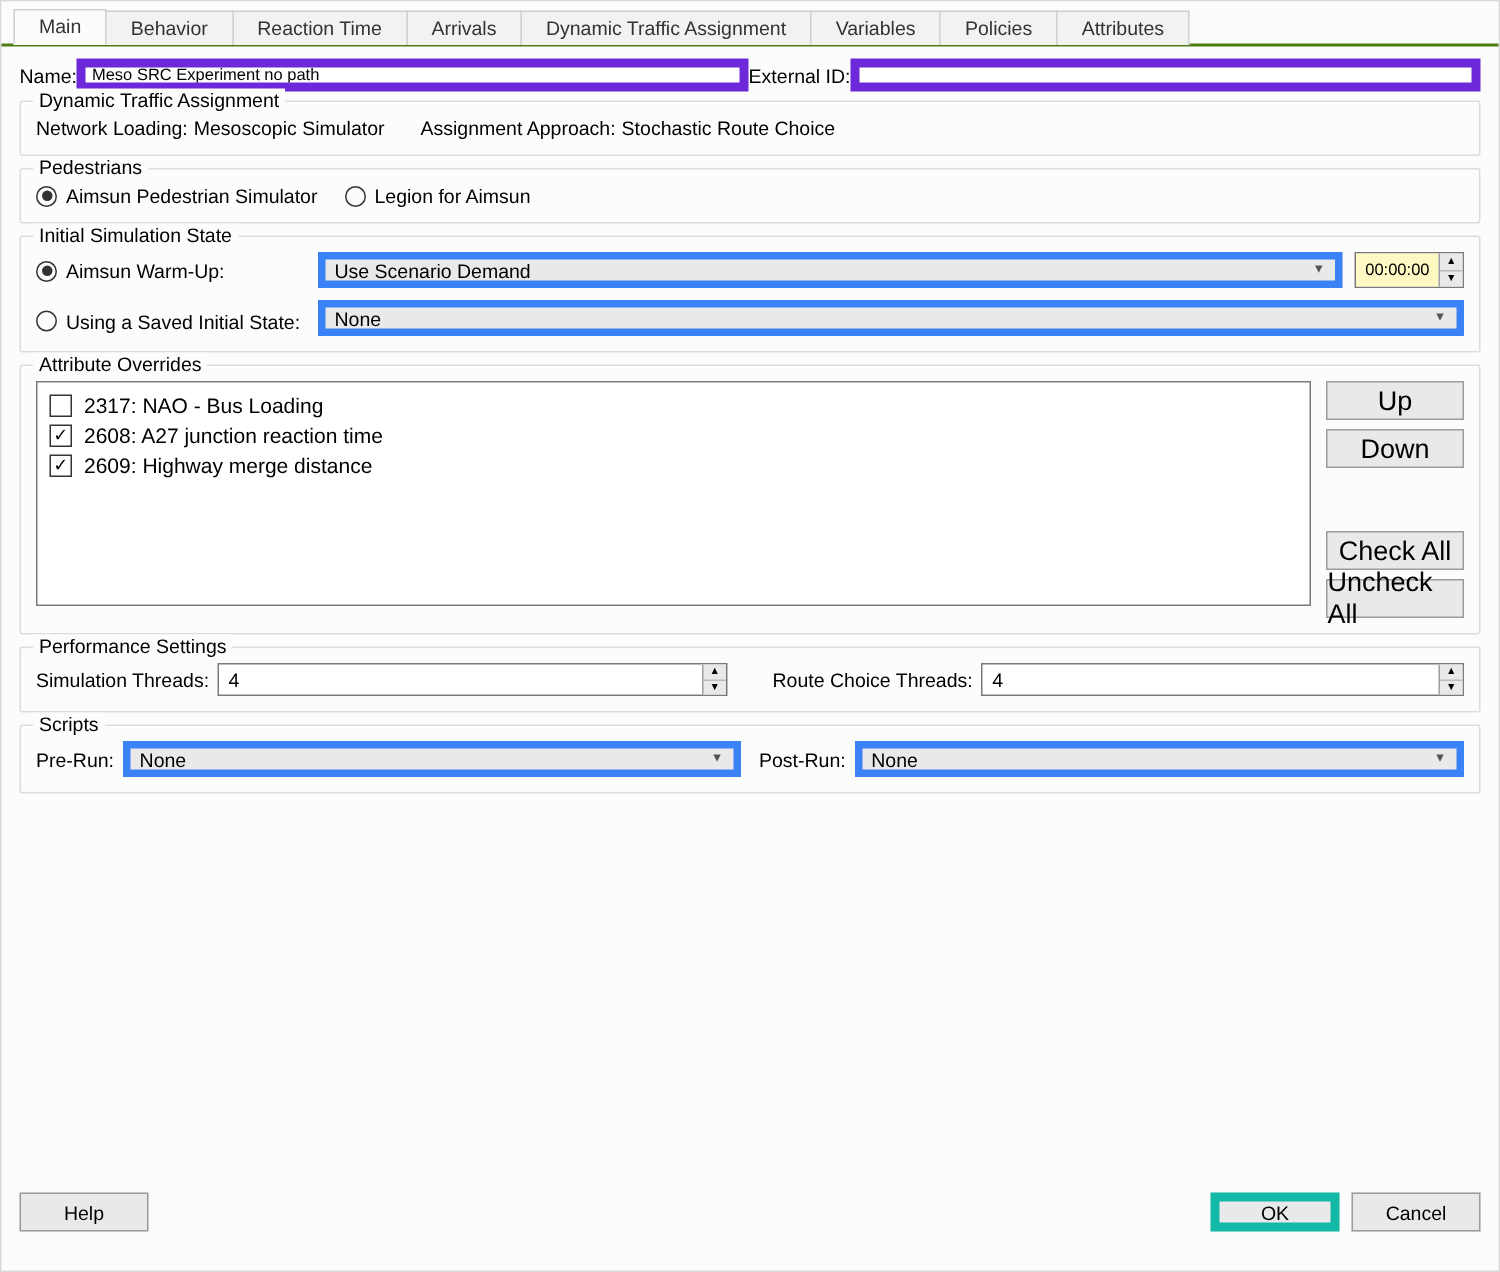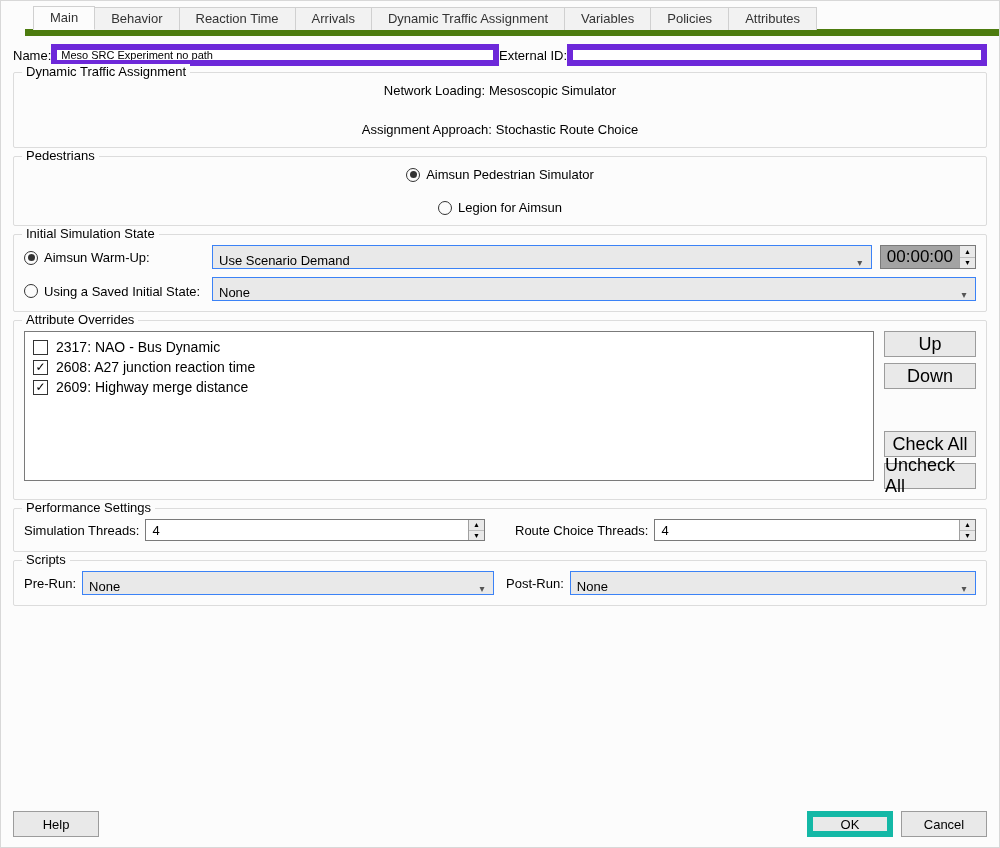--- a/index.html
+++ b/index.html
@@ -20,23 +20,22 @@
     height: 848px;
     background: #fcfcfc;
     border: 1px solid #d8d8d8;
     position: relative;
   }
   
   .tabbar {
     display: flex;
     align-items: flex-end;
     padding: 4px 8px 0 8px;
-    border-bottom: 7px solid #4d7c0f;
+    border-bottom: 2px solid #4d7c0f;
     background: #fcfcfc;
-    margin-left: 24px;
   }
   .tab {
     padding: 3px 16px 4px 16px;
     background: #f2f2f2;
     border: 1px solid #d0d0d0;
     border-bottom: none;
     margin-right: -1px;
     color: #333;
     cursor: default;
     position: relative;
@@ -78,21 +77,21 @@
     position: relative;
   }
   .gbox-title {
     position: absolute;
     top: -9px;
     left: 8px;
     background: #fcfcfc;
     padding: 0 4px;
     font-size: 13px;
   }
-  .inline { display: flex; align-items: center; gap: 18px; flex-direction: column; }
+  .inline { display: flex; align-items: center; gap: 18px; }
   
   .radio {
     display: inline-flex;
     align-items: center;
     gap: 6px;
     cursor: default;
   }
   .radio-circle {
     width: 14px; height: 14px;
     border: 1.5px solid #333;
@@ -102,22 +101,22 @@
     justify-content: center;
   }
   .radio-dot {
     width: 7px; height: 7px;
     background: #333;
     border-radius: 50%;
   }
   
   .combo {
     display: flex;
-    align-items: flex-end;
-    border: 1px solid #3b82f6;
+    align-items: flex-start;
+    border: 5px solid #3b82f6;
     background: #e9e9e9;
     height: 24px;
     padding: 0 4px 0 6px;
     cursor: default;
   }
   .combo-value { flex: 1; }
   .combo-arrow {
     width: 14px; text-align: center; font-size: 10px; color: #555;
   }
   
@@ -125,22 +124,22 @@
     display: flex;
     align-items: stretch;
     border: 1px solid #7a7a7a;
     background: #fff;
     height: 24px;
   }
   .spinner-value {
     padding: 0 6px;
     display: flex;
     align-items: center;
-    background: #a3a3a3;
-    font-size: 17px;
+    background: #fef9c3;
+    font-size: 11px;
   }
   .spin-btns {
     display: flex;
     flex-direction: column;
     width: 16px;
     border-left: 1px solid #a0a0a0;
     background: #e9e9e9;
   }
   .spin-btn {
     flex: 1;
@@ -211,21 +210,21 @@
   .perf-row { display: flex; gap: 30px; align-items: center; }
   .perf-field { display: flex; align-items: center; gap: 6px; flex: 1; }
   .num-spinner { flex:1; display:flex; border:1px solid #7a7a7a; height:22px; background:#fff; }
   .num-spinner .sval { flex:1; padding:0 6px; display:flex; align-items:center; }
   
   .scripts-row { display: flex; gap: 12px; align-items: center; }
   .scripts-field { display: flex; align-items: center; gap: 6px; flex: 1; }
   
   .footer {
     position: absolute;
-    left: 0; right: 0; bottom: 0;
+    left: 0; right: 0; bottom: 16px;
     padding: 8px 12px 10px 12px;
     display: flex;
     align-items: center;
     justify-content: space-between;
   }
   .footer-spacer { flex: 1; }
   .foot-btn {
     border: 1px solid #9c9c9c;
     background: #e9e9e9;
     height: 26px;
@@ -340,21 +339,21 @@
         </div>
       </div>
     </div>
 
     <div class="gbox">
       <div class="gbox-title">Attribute Overrides</div>
       <div class="attr-wrap">
         <div class="attr-list" id="attr-list">
             <div class="attr-item">
               <span class="check"></span>
-              <span>2317: NAO - Bus Dynamic</span>
+              <span>2317: NAO - Bus Loading</span>
             </div>
             <div class="attr-item">
               <span class="check">✓</span>
               <span>2608: A27 junction reaction time</span>
             </div>
             <div class="attr-item">
               <span class="check">✓</span>
               <span>2609: Highway merge distance</span>
             </div>
           </div>

